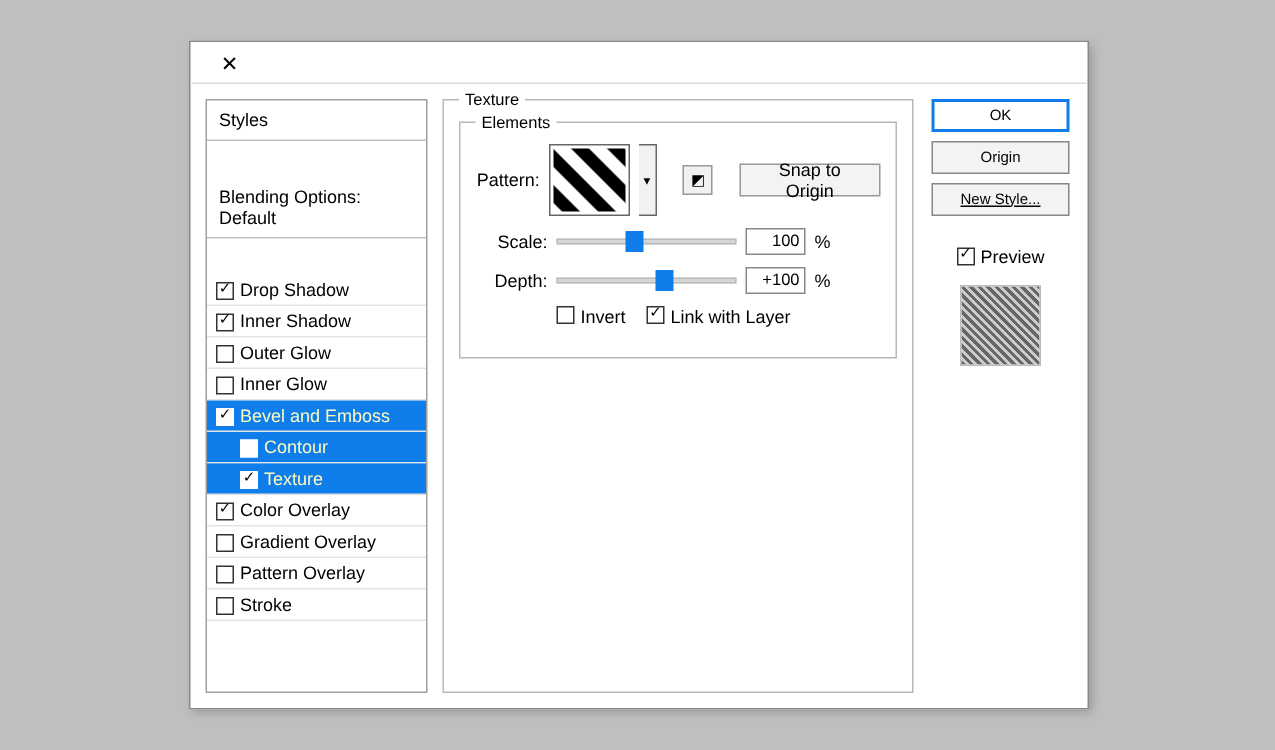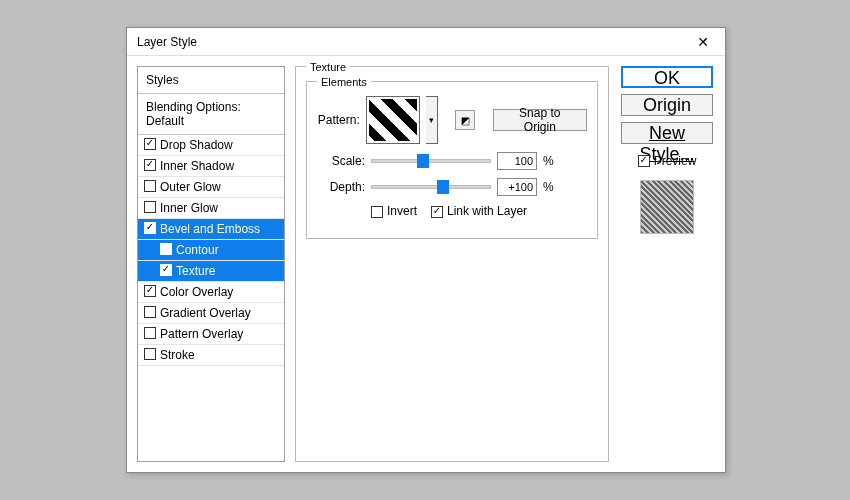--- a/index.html
+++ b/index.html
@@ -42,32 +42,33 @@
   height: calc(100% - 28px);
   gap: 10px;
 }
 
 
 .styles-panel {
   width: 148px;
   border: 1px solid #a0a0a0;
   display: flex;
   flex-direction: column;
+  gap: 24px;
 }
 .styles-header {
   padding: 6px 8px;
   border-bottom: 1px solid #c0c0c0;
 }
 .styles-blending {
   padding: 6px 8px;
   border-bottom: 1px solid #c0c0c0;
 }
 .style-item {
   display: flex;
-  align-items: flex-start;
+  align-items: flex-end;
   gap: 4px;
   padding: 3px 6px;
   border-bottom: 1px solid #e4e4e4;
   cursor: pointer;
 }
 .style-item.selected {
   background: #0f7eeb;
   color: #fef9c3;
 }
 .style-item.child { padding-left: 22px; }
@@ -164,50 +165,49 @@
   width: 12px; height: 14px;
   background: #0f7eeb;
 }
 .numbox {
   width: 40px; height: 18px;
   border: 1px solid #888;
   text-align: right;
   padding: 0 3px;
   font-size: 11px;
 }
-.checklabel { display:flex; align-items:flex-end; gap:4px; }
+.checklabel { display:flex; align-items:flex-start; gap:4px; }
 
 
 .right {
   width: 96px;
   display:flex; flex-direction:column; align-items:center; gap:6px;
 }
 .rbtn {
   width: 92px; height: 22px;
   border: 1px solid #888;
   background: #f3f3f3;
   cursor:pointer;
-  font-size:18px;
+  font-size:10px;
 }
 .rbtn.ok { border: 2px solid #0f7eeb; background:#fff; }
 .rbtn.newstyle { text-decoration: underline; }
-.preview-check { display:flex; align-items:center; gap:4px; margin-top:4px; }
+.preview-check { display:flex; align-items:center; gap:4px; margin-top:14px; }
 .preview-swatch {
   width: 54px; height: 54px;
   border:1px solid #bbb;
   margin-top:6px;
   background: repeating-linear-gradient(45deg,#666 0,#666 2px,#ccc 2px,#ccc 4px);
 }
 </style>
 </head>
 <body>
 
 <div class="dialog">
   <div class="titlebar">
-    <span class="title">Layer Style</span>
     <div class="close-btn">
       <span>✕</span>
     </div>
   </div>
 
   <div class="body">
 
     <div class="styles-panel">
       <div class="styles-header">Styles</div>
       <div class="styles-blending">Blending Options: Default</div>

